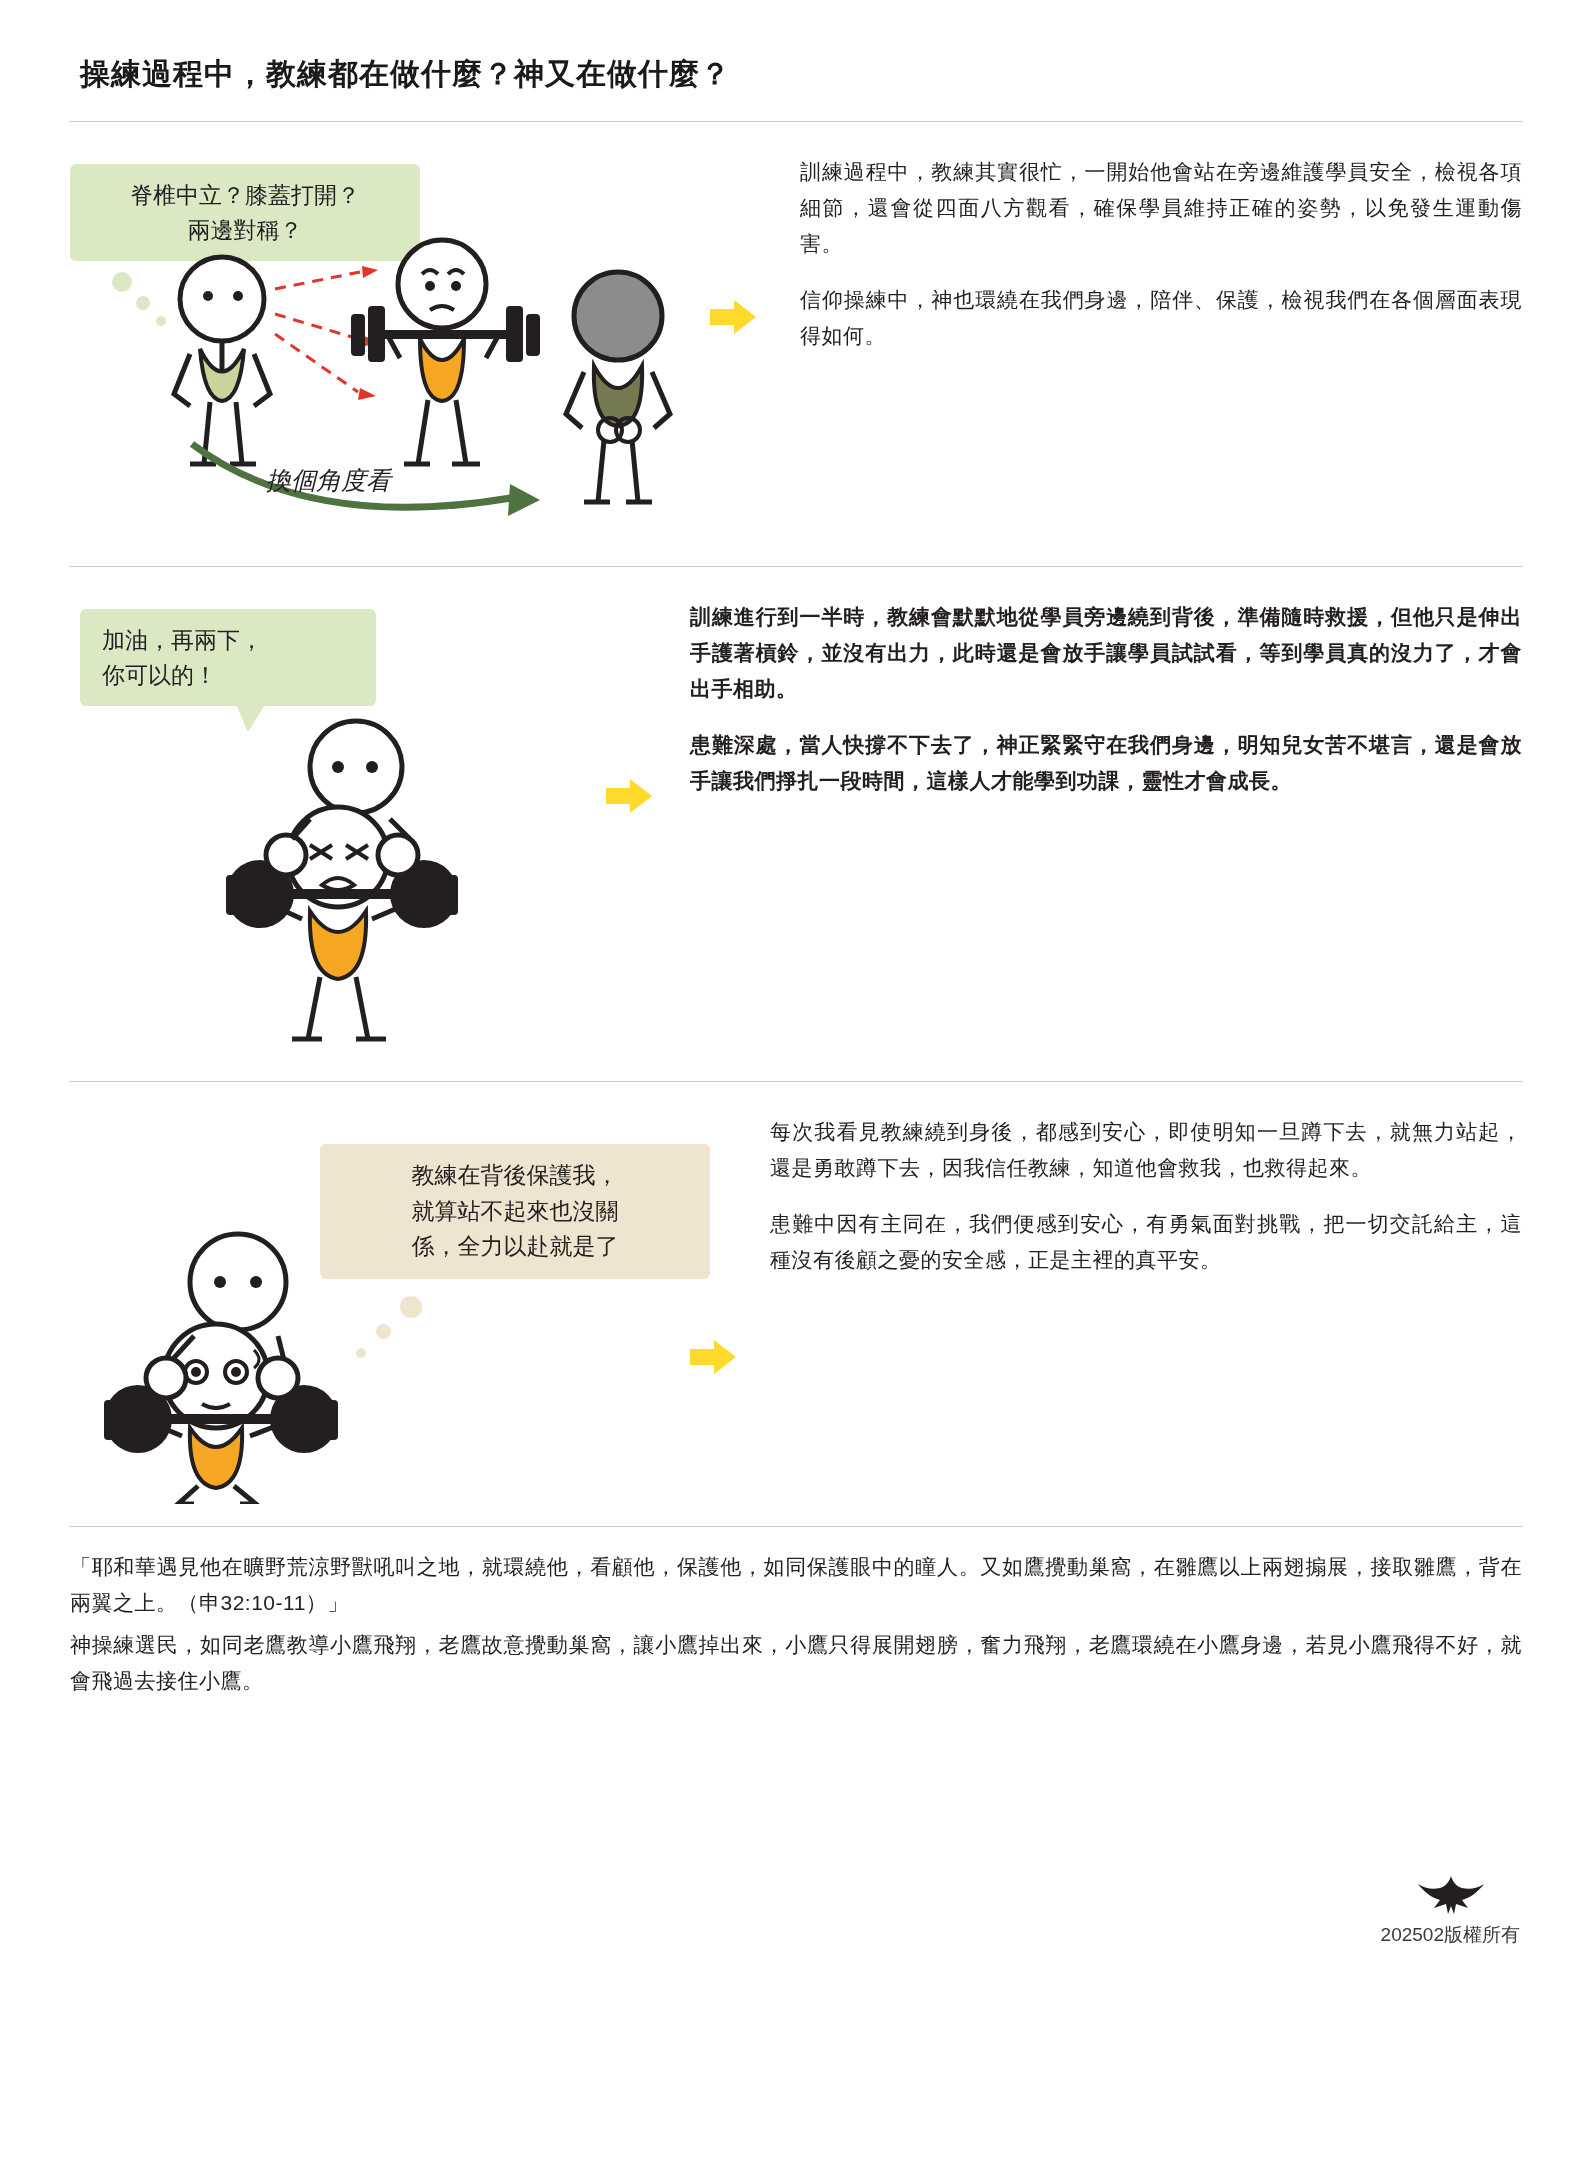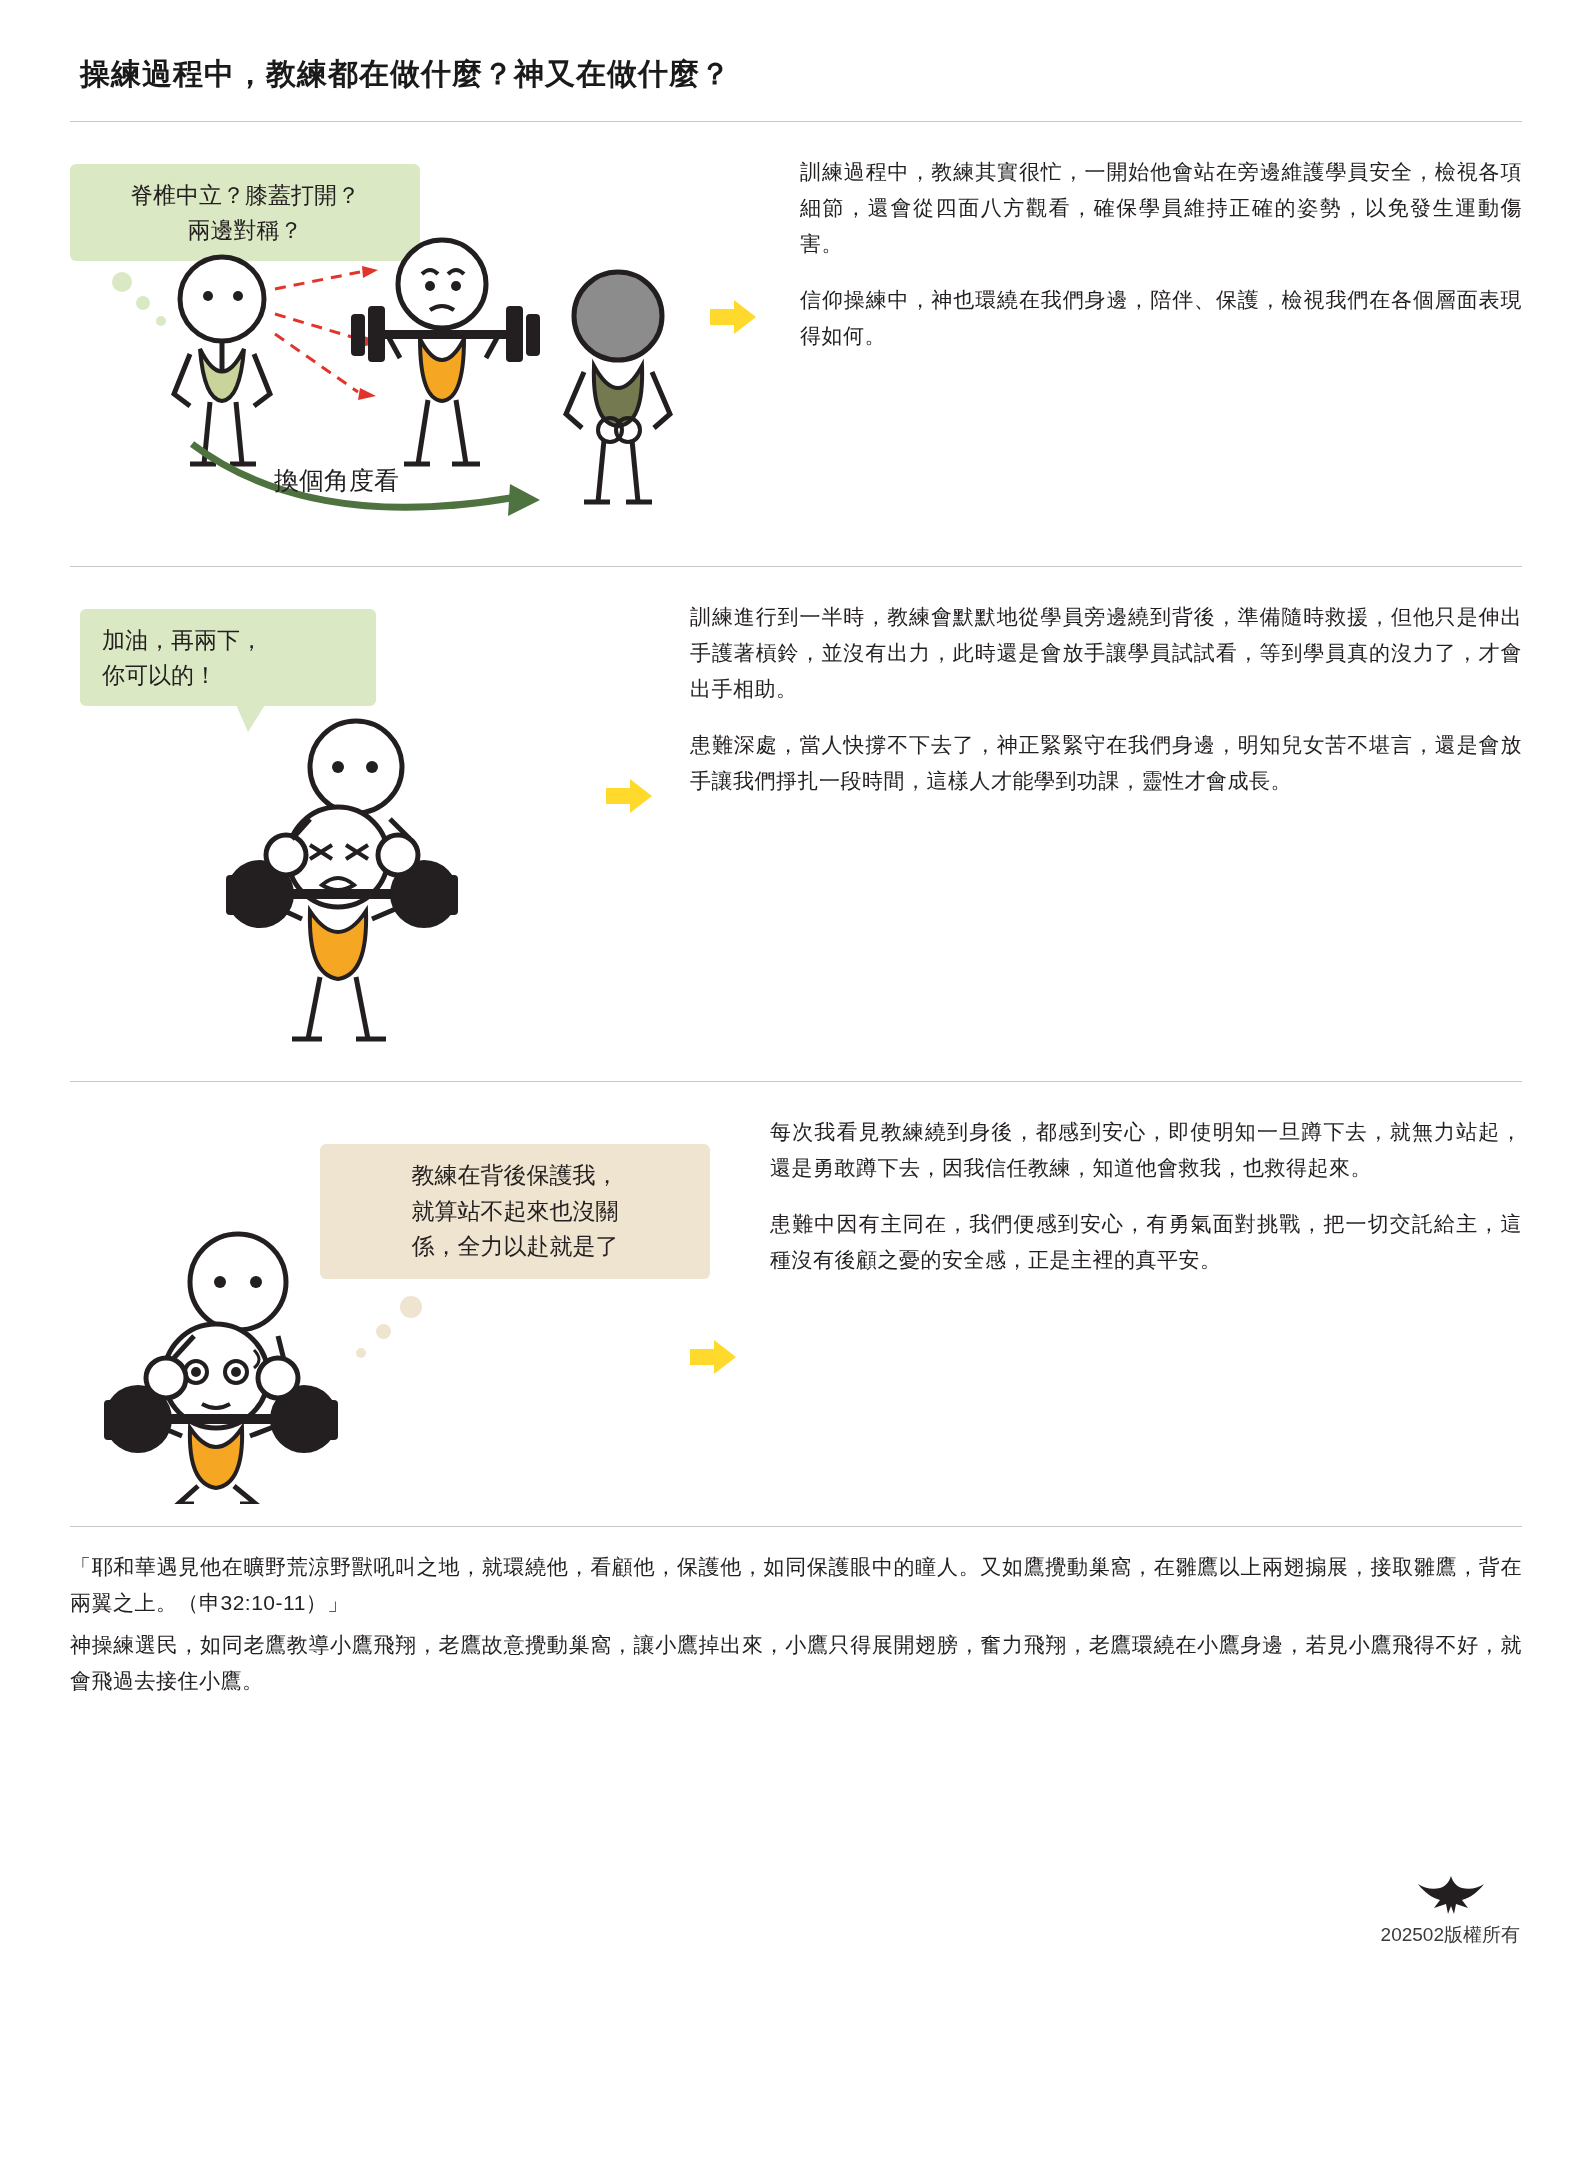--- a/index.html
+++ b/index.html
@@ -189,21 +189,21 @@
         <circle cx="558" cy="286" r="12" fill="none" stroke="#231f20" stroke-width="4"></circle>
         <path d="M534 296 L528 358" stroke="#231f20" stroke-width="5" fill="none"></path>
         <path d="M562 296 L568 358" stroke="#231f20" stroke-width="5" fill="none"></path>
         <path d="M514 358 L540 358" stroke="#231f20" stroke-width="5"></path>
         <path d="M556 358 L582 358" stroke="#231f20" stroke-width="5"></path>
 
         <path d="M122 300 q120 90 330 52" stroke="#4e7240" stroke-width="7" fill="none"></path>
         <polygon points="440,340 470,356 438,372" fill="#4e7240"></polygon>
       </svg>
 
-      <div class="caption" style="left:204px;top:320px;">換個角度看</div>
+      <div class="caption" style="left:196px;top:320px;font-style:italic;">換個角度看</div>
     </div>
 
     <div class="arrow-wrap" style="left:640px;top:178px;width:50px;height:34px;">
       <span class="shaft"></span>
         <span class="head"></span>
     </div>
 
     <div class="texts" style="padding-left:90px;">
       <p class="para">訓練過程中，教練其實很忙，一開始他會站在旁邊維護學員安全，檢視各項細節，還會從四面八方觀看，確保學員維持正確的姿勢，以免發生運動傷害。</p>
       <p class="para">信仰操練中，神也環繞在我們身邊，陪伴、保護，檢視我們在各個層面表現得如何。</p>
@@ -253,21 +253,21 @@
         <path d="M222 450 L252 450" stroke="#231f20" stroke-width="5"></path>
         <path d="M286 450 L316 450" stroke="#231f20" stroke-width="5"></path>
       </svg>
     </div>
 
     <div class="arrow-wrap" style="left:536px;top:212px;width:50px;height:34px;">
       <span class="shaft"></span>
         <span class="head"></span>
     </div>
 
-    <div class="texts" style="padding-left:60px;">
+    <div class="texts" style="padding-left:60px;font-weight:bold;">
       <p class="para">訓練進行到一半時，教練會默默地從學員旁邊繞到背後，準備隨時救援，但他只是伸出手護著槓鈴，並沒有出力，此時還是會放手讓學員試試看，等到學員真的沒力了，才會出手相助。</p>
       <p class="para">患難深處，當人快撐不下去了，神正緊緊守在我們身邊，明知兒女苦不堪言，還是會放手讓我們掙扎一段時間，這樣人才能學到功課，靈性才會成長。</p>
     </div>
   </div>
 
   <hr class="hr">
 
   <div class="section" style="min-height:440px;">
     <div class="illus" style="width:640px;height:400px;">
 

